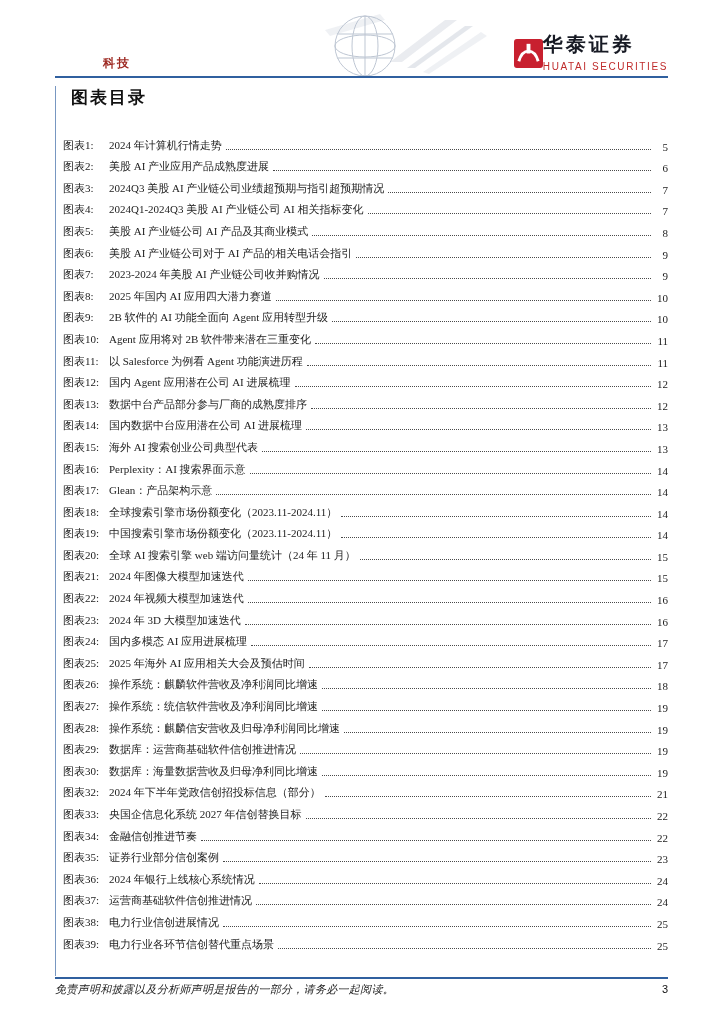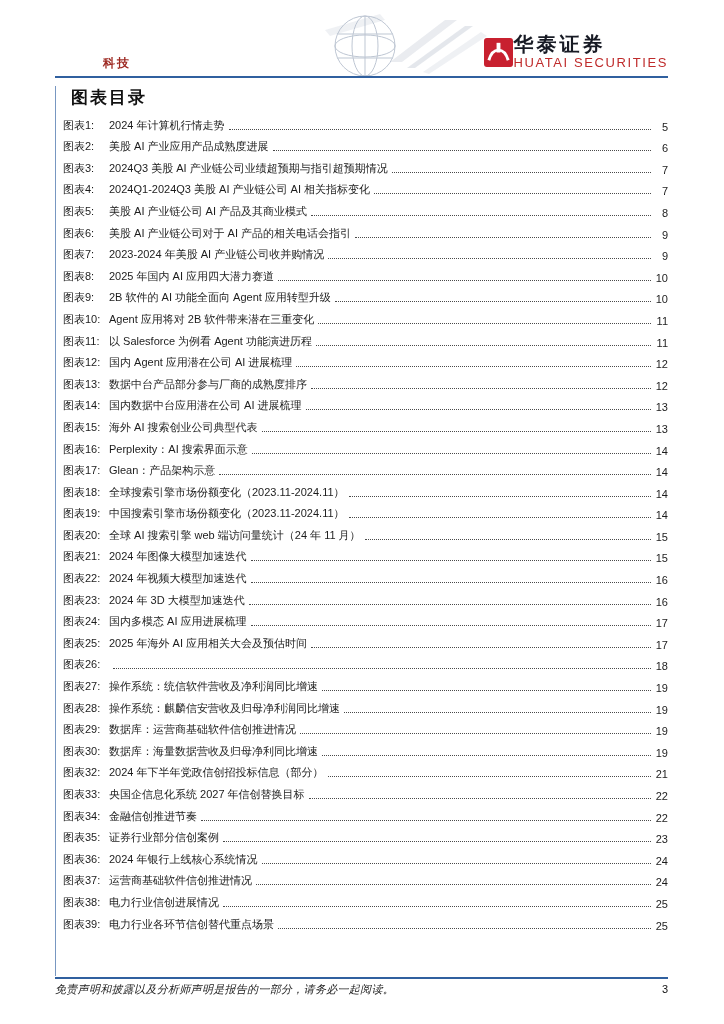--- a/index.html
+++ b/index.html
@@ -8,33 +8,33 @@
   .page { position:relative; width:724px; height:1024px; background:#fff; overflow:hidden; }
 
   
   .header { position:absolute; left:55px; right:56px; top:30px; height:44px; }
   .category { position:absolute; left:0; bottom:2px; font-size:12px; font-weight:bold;
               color:#9e2b24; letter-spacing:2px;margin-left:48px; }
   .brand { position:absolute; right:0; top:4px; display:flex; align-items:center; }
   .brand-mark { width:29px; height:29px; flex:0 0 auto; }
   .brand-name { font-size:20px; font-weight:bold; color:#171a24; letter-spacing:3px;
                 font-family:"Liberation Serif","DejaVu Serif",serif; line-height:1.05; }
-  .brand-sub { font-size:13px; color:#bf2b2b; letter-spacing:1.6px; margin-top:0; }
+  .brand-sub { font-size:10px; color:#bf2b2b; letter-spacing:1.6px; margin-top:6px; }
   .header-rule { position:absolute; left:55px; right:56px; top:76px; height:2px; background:#30609f; }
   .watermark { position:absolute; left:295px; top:12px; width:200px; height:70px; pointer-events:none; }
 
   
   .left-rule { position:absolute; left:55px; top:86px; width:1px; height:890px;
                background:rgba(48,96,159,0.65); }
 
   
   .main { position:absolute; left:55px; right:56px; top:86px; }
   .page-title { font-size:17px; font-weight:bold; color:#111; letter-spacing:2px;
                 padding-left:16px; }
-  .toc { margin-top:2px; padding-left:8px; }
+  .toc { margin-top:22px; padding-left:8px;font-family:Liberation Serif, serif; }
   .toc-row { display:flex; align-items:flex-end; height:21.6px; font-size:11px; color:#1c1c1c; }
   .toc-label { flex:0 0 46px; white-space:nowrap; }
   .toc-title { white-space:nowrap; }
   .toc-dots { flex:1 1 auto; border-bottom:1.5px dotted #4a4a4a; margin:0 3px 3px 4px; min-width:12px; }
   .toc-page { flex:0 0 auto; text-align:right; min-width:14px; }
 
   
   .footer-rule { position:absolute; left:55px; right:56px; top:977px; height:1.5px; background:#30609f; }
   .footer-row { position:absolute; left:55px; right:56px; top:982px; display:flex;
                 justify-content:space-between; align-items:baseline; }
@@ -228,20 +228,21 @@
           <span class="toc-page">17</span>
         </div>
         <div class="toc-row">
           <span class="toc-label">图表25:</span>
           <span class="toc-title">2025 年海外 AI 应用相关大会及预估时间</span>
           <span class="toc-dots"></span>
           <span class="toc-page">17</span>
         </div>
         <div class="toc-row">
           <span class="toc-label">图表26:</span>
+          <span class="toc-title">操作系统：麒麟软件营收及净利润同比增速</span>
           <span class="toc-dots"></span>
           <span class="toc-page">18</span>
         </div>
         <div class="toc-row">
           <span class="toc-label">图表27:</span>
           <span class="toc-title">操作系统：统信软件营收及净利润同比增速</span>
           <span class="toc-dots"></span>
           <span class="toc-page">19</span>
         </div>
         <div class="toc-row">

